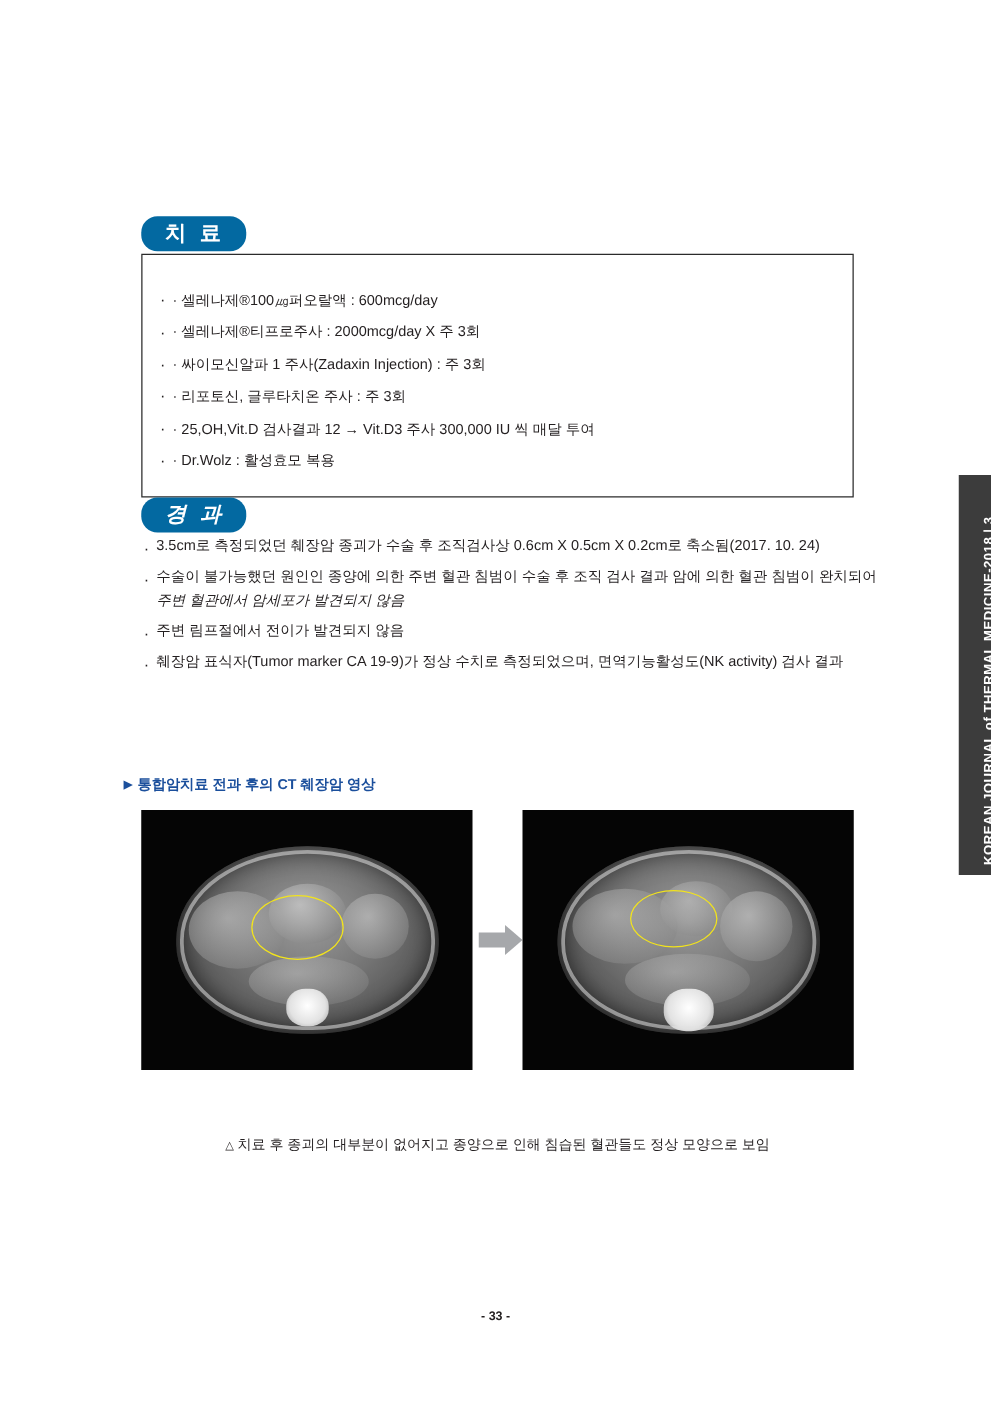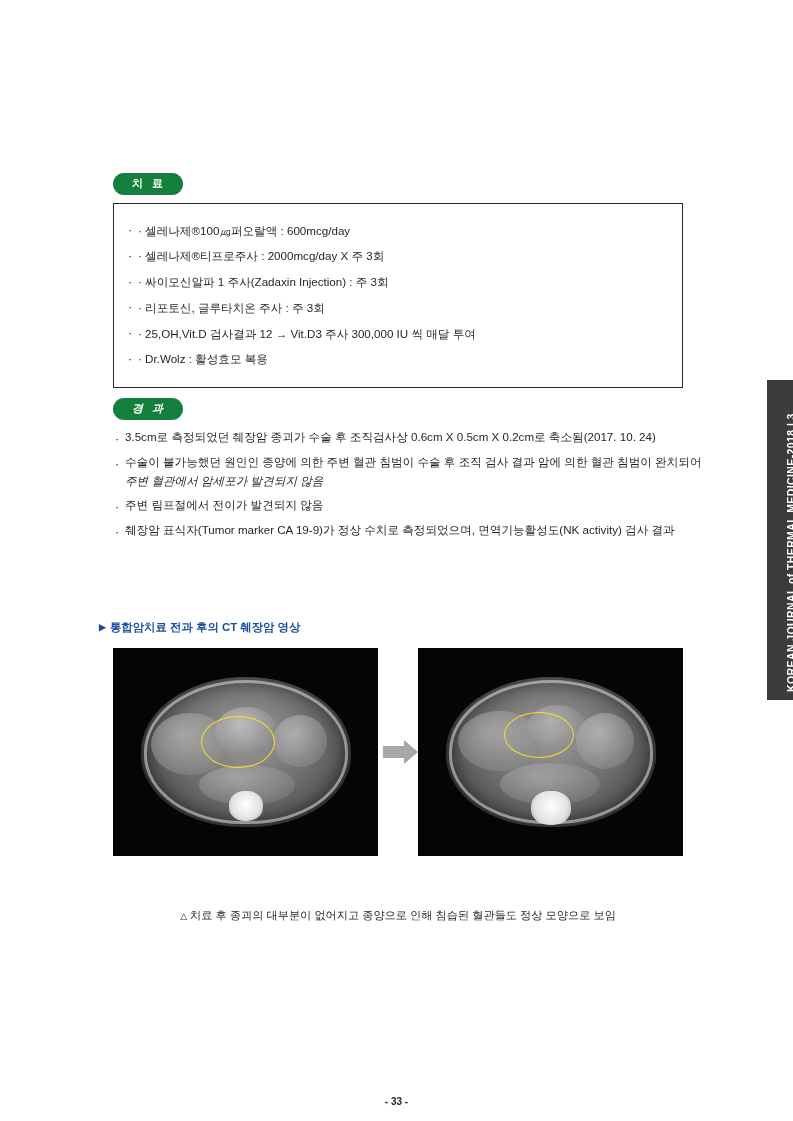--- a/index.html
+++ b/index.html
@@ -34,42 +34,42 @@
     font-weight: bold;
     transform: rotate(-90deg);
     transform-origin: left top;
     left: 18px;
     top: 312px;
   }
 
   
   .pill {
     display: inline-block;
-    background: #15803d;
+    background: #0369a1;
     color: #ffffff;
-    font-size: 11px;
+    font-size: 17px;
     font-weight: bold;
     letter-spacing: 3px;
     padding: 5px 17px 6px 19px;
     border-radius: 13px;
     line-height: 1;
   }
   .pill-wrap {
     position: absolute;
   }
 
   
   .treat-box {
     position: absolute;
     left: 113px;
     top: 203px;
     width: 570px;
     border: 1px solid #2b2b2b;
     box-sizing: border-box;
-    padding: 14px 0 14px 0;
+    padding: 24px 0 14px 0;
   }
   .treat-item {
     font-size: 11.6px;
     line-height: 1.1;
     padding: 6.5px 0 6.5px 24px;
     position: relative;
     white-space: nowrap;
   }
   .treat-item:before {
     content: "·";
@@ -220,21 +220,20 @@
   }
 
   .page-num {
     position: absolute;
     left: 0;
     top: 1048px;
     width: 793px;
     text-align: center;
     font-size: 10px;
     font-weight: bold;
-    margin-top: 48px;
   }
 </style>
 </head>
 <body>
 
 <div class="side-tab">
   <span class="side-tab-text">KOREAN JOURNAL of THERMAL MEDICINE-2018 | 3</span>
 </div>
 
 <div class="pill-wrap" style="left:113px; top:173px;">

